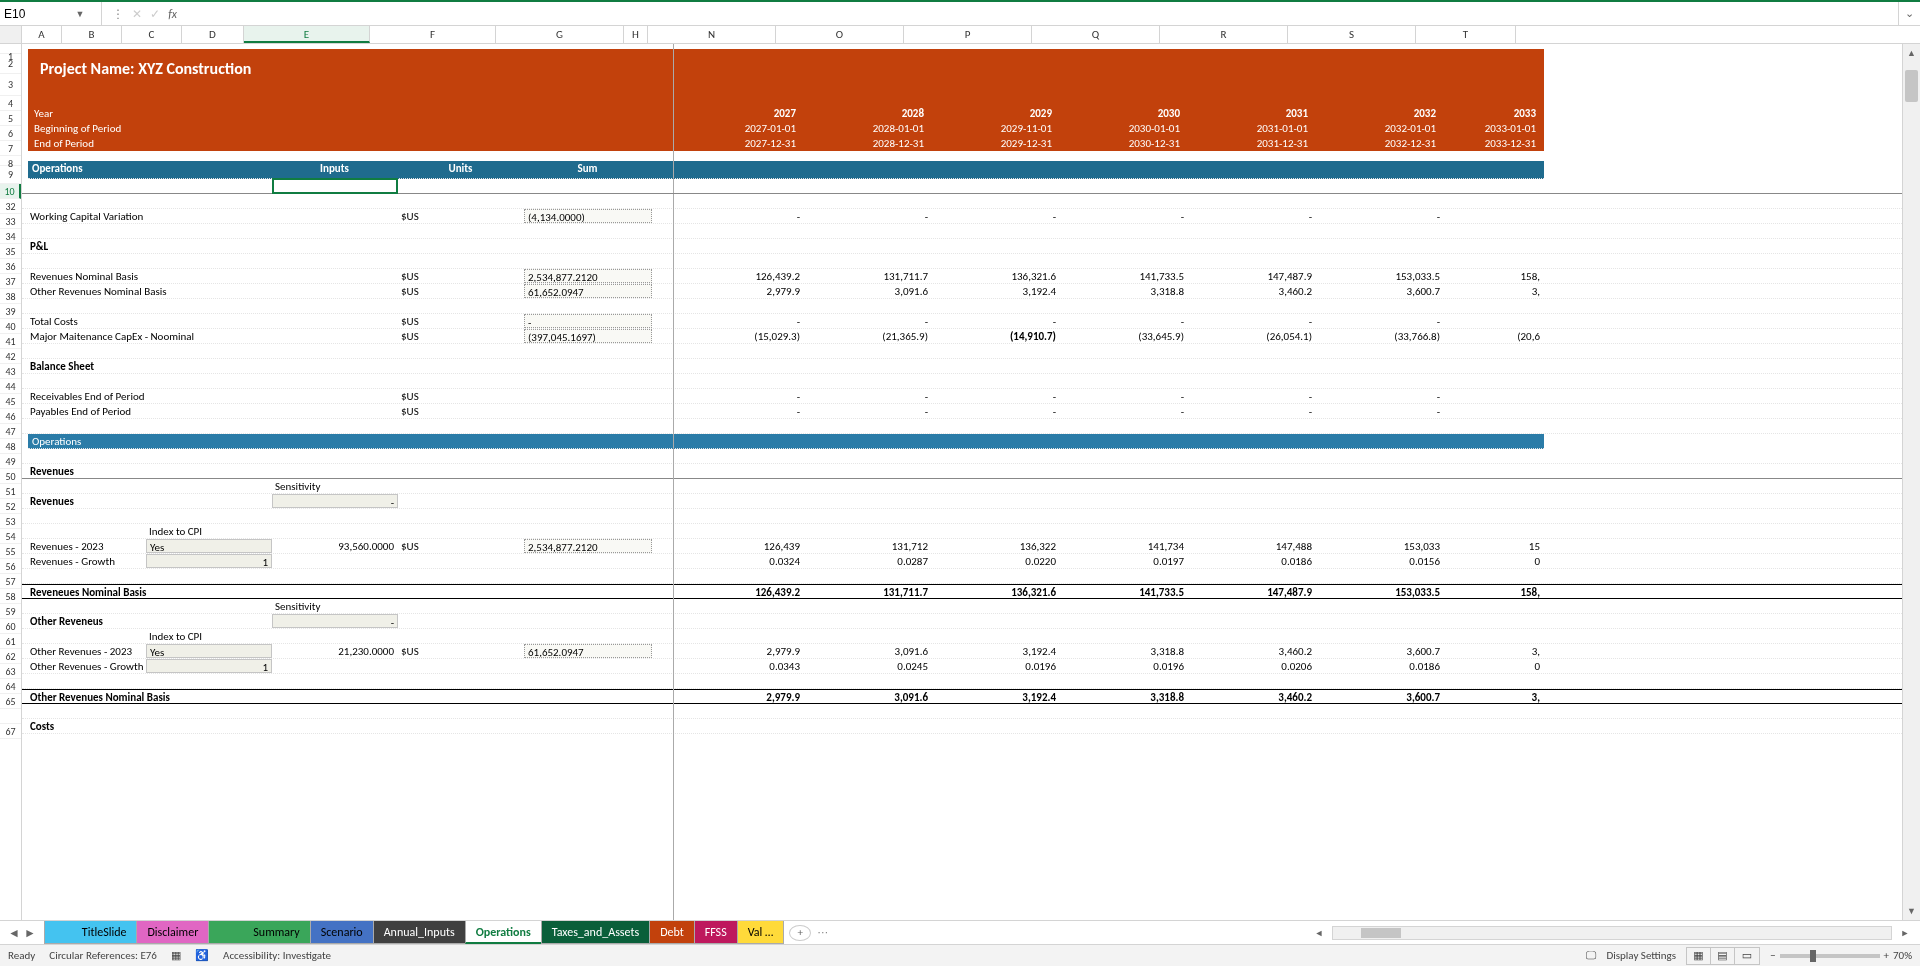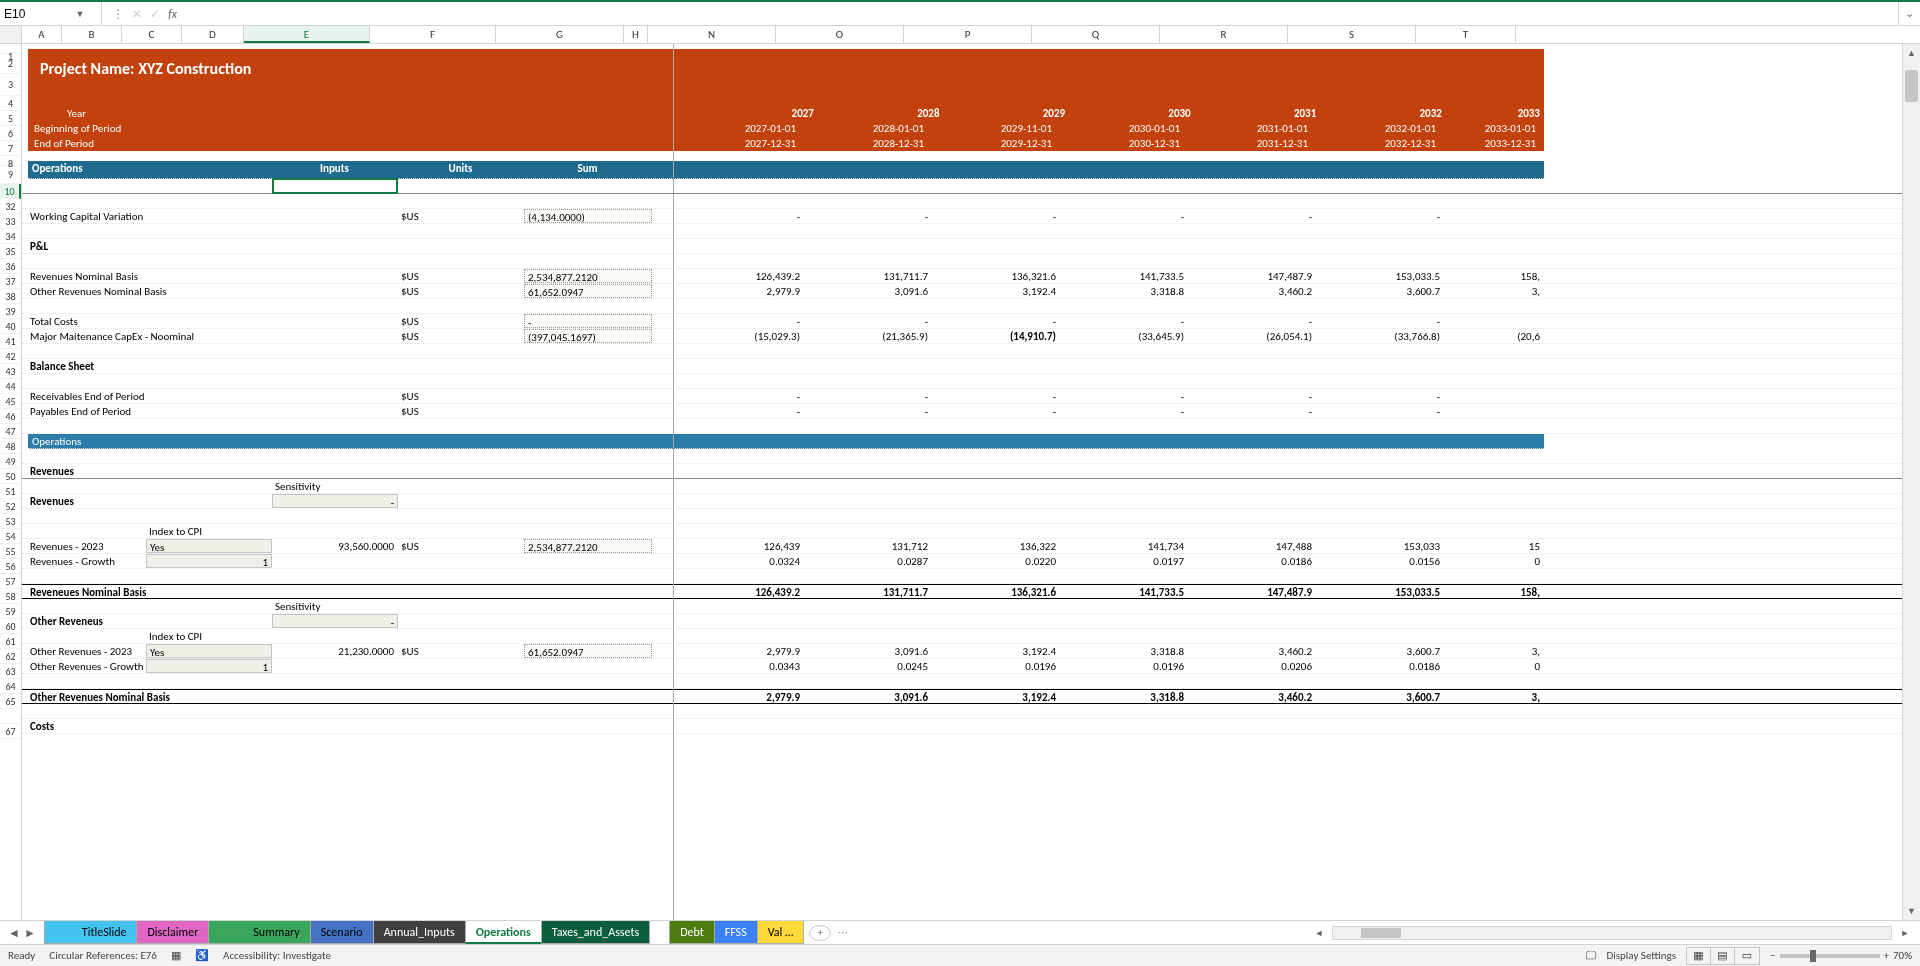--- a/index.html
+++ b/index.html
@@ -154,21 +154,21 @@
 
       <div class="cells" id="cells">
         <div class="vsplit" style="left:651px;"></div>
 
         <div class="row row-empty" style="height:5px;"></div>
 
         <div class="project-header" style="height:102px; width:1516px; margin-left:6px;">
           <div class="project-title" style="height:42px;">Project Name: XYZ Construction</div>
           <div style="height:15px;"></div>
           <div class="row row-empty" style="height:15px; background:transparent;">
-            <div class="cell" style="width:120px; padding-left:6px;margin-left:33px;">Year</div>
+            <div class="cell" style="width:120px; padding-left:6px;">Year</div>
             <div style="width:524px;"></div>
             <div class="cell num bold" style="width:128px;">2027</div>
             <div class="cell num bold" style="width:128px;">2028</div>
             <div class="cell num bold" style="width:128px;">2029</div>
             <div class="cell num bold" style="width:128px;">2030</div>
             <div class="cell num bold" style="width:128px;">2031</div>
             <div class="cell num bold" style="width:128px;">2032</div>
             <div class="cell num bold" style="width:100px;">2033</div>
           </div>
           <div class="row row-empty" style="height:15px;">
@@ -480,22 +480,22 @@
       <span>►</span>
     </div>
     <div class="tabs" id="tabs">
         <div class="tab" style="background: rgb(68, 195, 240); padding-left: 37px;">TitleSlide</div>
         <div class="tab" style="background: rgb(224, 102, 195);">Disclaimer</div>
         <div class="tab" style="background: rgb(58, 166, 90); padding-left: 44px;">Summary</div>
         <div class="tab" style="background: rgb(68, 114, 196);">Scenario</div>
         <div class="tab" style="background: #404040; color: rgb(255, 255, 255);">Annual_Inputs</div>
         <div class="tab active" style="background: rgb(255, 255, 255); color: rgb(16, 124, 65);">Operations</div>
         <div class="tab" style="background: rgb(10, 95, 58); color: rgb(255, 255, 255);">Taxes_and_Assets</div>
-        <div class="tab" style="background: #4d7c0f; color: rgb(255, 255, 255); margin-left: 20px;">Debt</div>
-        <div class="tab" style="background: #3b82f6; color: rgb(255, 255, 255); text-align: center;">FFSS</div>
+        <div class="tab" style="background: #c2410c; color: rgb(255, 255, 255);">Debt</div>
+        <div class="tab" style="background: #be185d; color: rgb(255, 255, 255); text-align: center;">FFSS</div>
         <div class="tab" style="background: rgb(255, 218, 58);">Val …</div>
       </div>
     <div class="tab-add">+</div>
     <span style="margin-left:6px;color:#888;">⋯</span>
     <div class="hscrl">
       <div style="flex:1;"></div>
       <span class="arr">◄</span>
       <div class="track">
           <div class="thumb"></div>
         </div>

